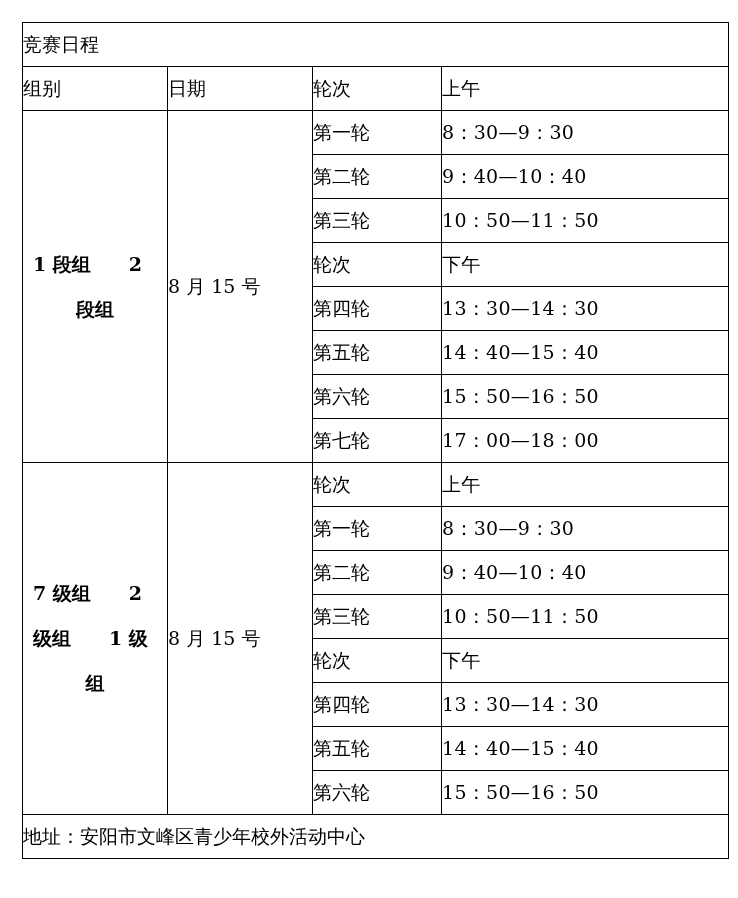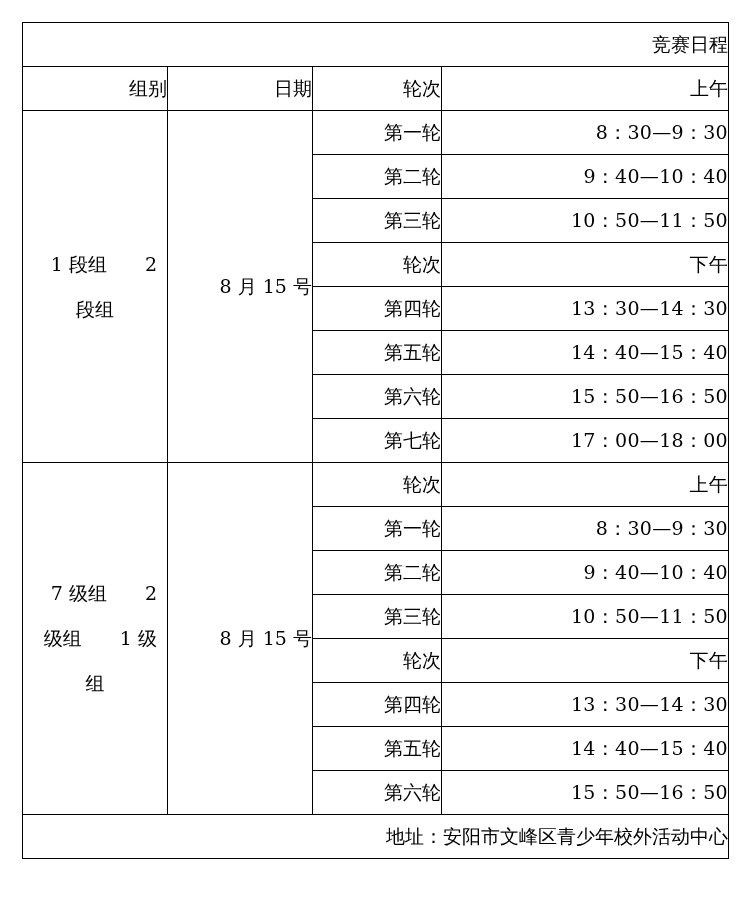--- a/index.html
+++ b/index.html
@@ -4,31 +4,32 @@
 <style>
   html, body { margin:0; padding:0; background:#ffffff; }
   body { width:738px; height:898px; position:relative; font-family:"DejaVu Serif","Liberation Serif",serif; color:#000; }
   table.sched {
     position:absolute; left:22px; top:22px;
     border-collapse:collapse; table-layout:fixed;
     width:706px;
   }
   table.sched td {
     border:1px solid #000;
-    text-align:right; vertical-align:middle;
+    text-align:left; vertical-align:middle;
     font-size:19px; height:44px; padding:0;
     box-sizing:border-box;
   }
   col.c1 { width:145px; }
   col.c2 { width:145px; }
   col.c3 { width:129px; }
   col.c4 { width:287px; }
   td.group {
     font-size:19px; line-height:45px; text-align:justify; text-align-last:center;
     padding:0 10px !important;
+    font-weight:bold;
   }
   .time { letter-spacing:0.3px;margin-top:20px; }
 </style>
 </head>
 <body>
 
 <table class="sched">
   <colgroup>
       <col class="c1">
       <col class="c2">

